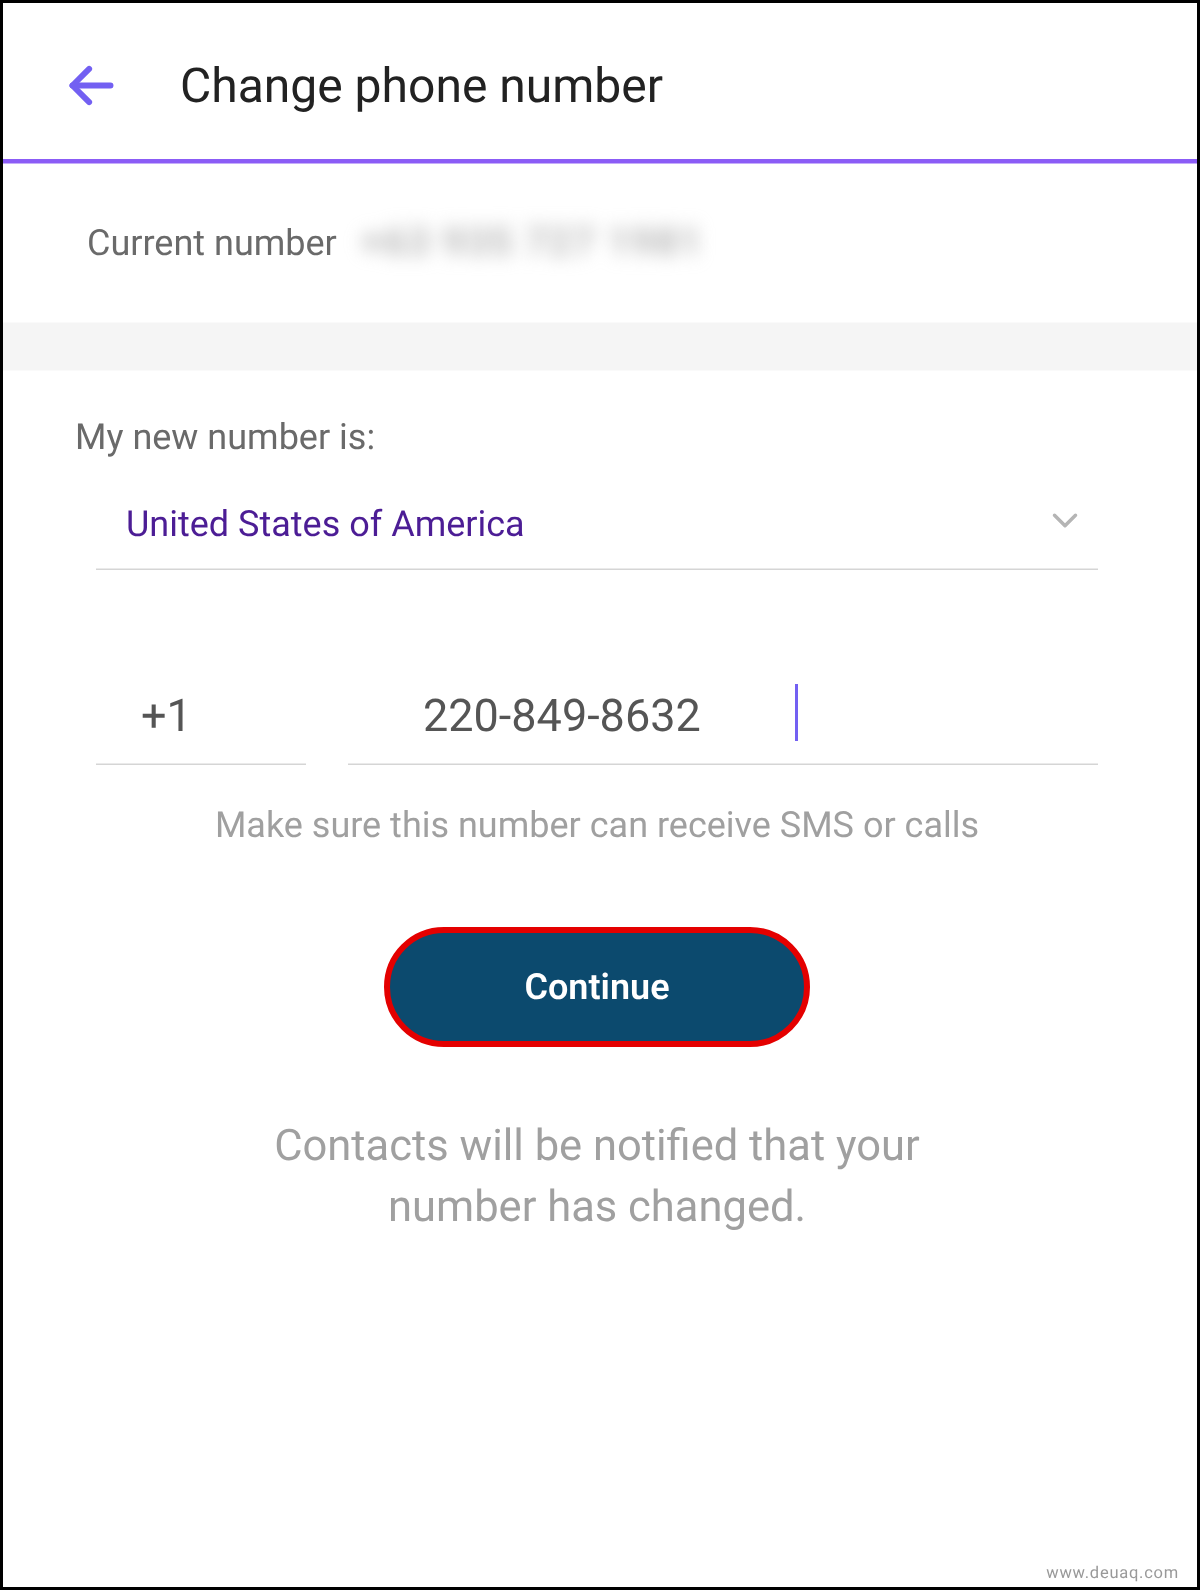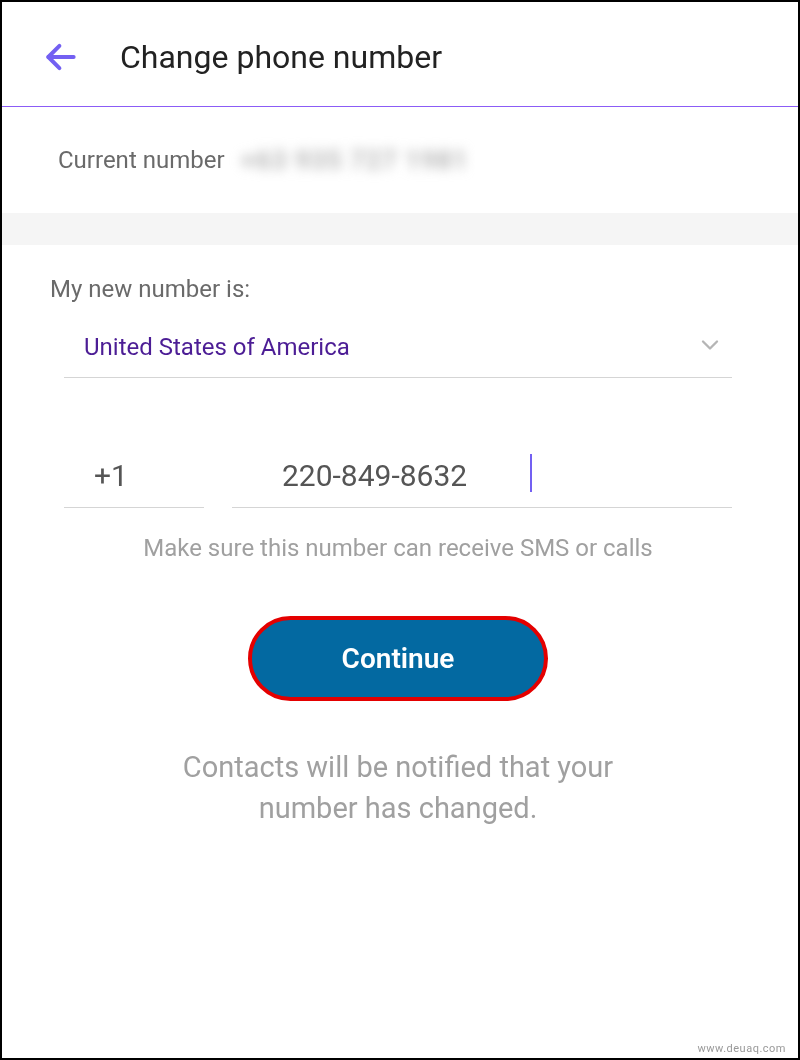--- a/index.html
+++ b/index.html
@@ -12,21 +12,21 @@
       width: 800px;
       height: 1060px;
       background: #fff;
       border: 2px solid #000;
       position: relative;
     }
     .header {
       display: flex;
       align-items: center;
       padding: 36px 40px 30px 40px;
-      border-bottom: 1px solid #8b5cf6;
+      border-bottom: 3px solid #8b5cf6;
     }
     .back-icon {
       color: #7360F2;
       display: flex;
       align-items: center;
       margin-right: 40px;
     }
     .back-icon svg {
       width: 38px;
       height: 38px;
@@ -126,23 +126,23 @@
     .hint {
       font-size: 24px;
       color: #a0a0a0;
       text-align: center;
       margin-top: 26px;
       padding: 0 20px;
     }
     .continue-btn {
       display: block;
       margin: 54px auto 2px auto;
-      background: #0369a1;
+      background: #0c4a6e;
       color: #fff;
-      font-size: 28px;
+      font-size: 24px;
       font-weight: 600;
       border: 4px solid #e40000;
       border-radius: 50px;
       padding: 22px 90px;
       cursor: pointer;
     }
     .notify-text {
       font-size: 29px;
       color: #a0a0a0;
       text-align: center;

